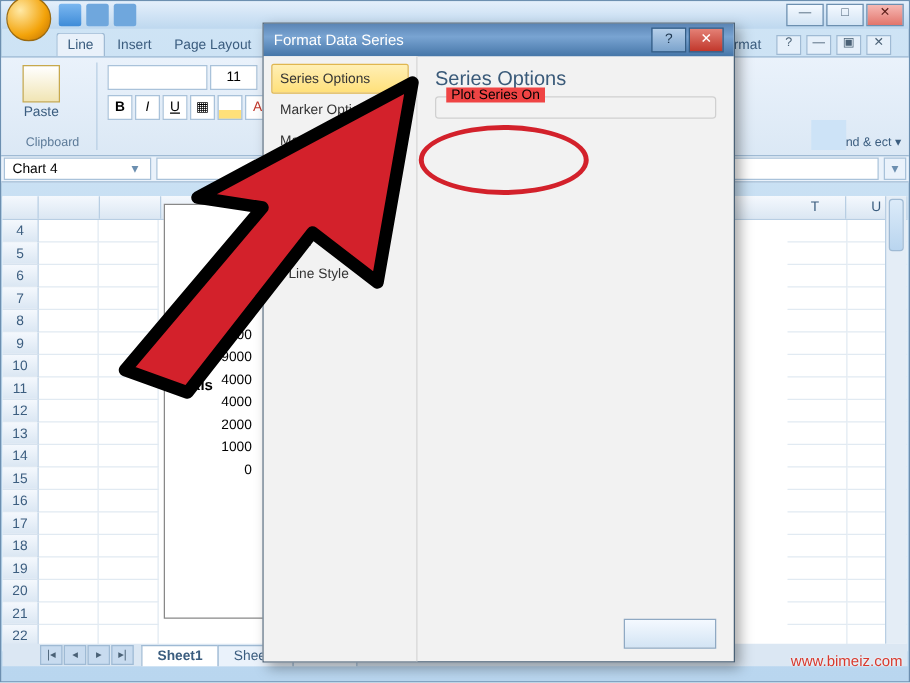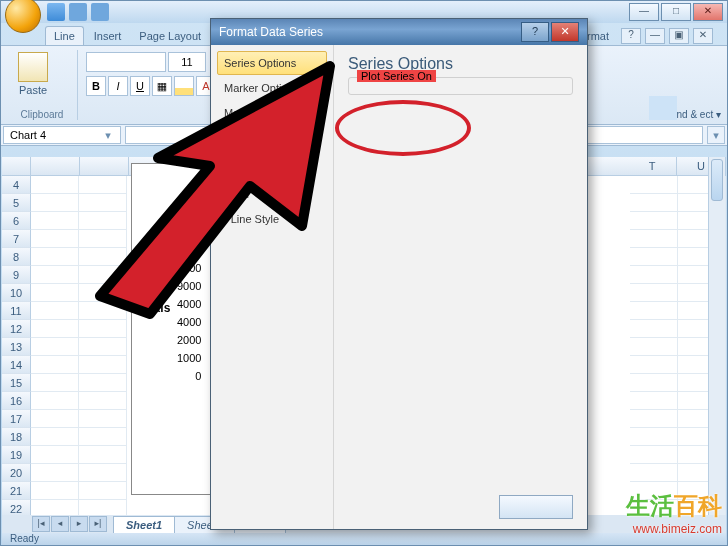--- a/index.html
+++ b/index.html
@@ -284,21 +284,20 @@
   }
   .nav-arrows { display: flex; gap: 1px; margin-right: 6px; }
   .sheet-tab {
     padding: 2px 12px;
     background: #eaf2fb;
     border: 1px solid #9fbad4;
     border-bottom: none;
     font-size: 11px;
     color:#3b5d7f;
     margin-right: -1px;
-    font-style: italic;
   }
   .sheet-tab.active {
     background: #fff;
     font-weight: bold;
   }
 
   .status-bar {
     position: absolute;
     left: 1px; right: 1px; bottom: 0;
     height: 12px;
@@ -743,23 +742,20 @@
       <div class="nav-arrow">|◂</div>
       <div class="nav-arrow">◂</div>
       <div class="nav-arrow">▸</div>
       <div class="nav-arrow">▸|</div>
     </div>
     <div class="sheet-tab active">Sheet1</div>
     <div class="sheet-tab">Sheet2</div>
     <div class="sheet-tab">Shee</div>
   </div>
 
-  <div class="status-bar">
-    <span>Ready</span>
-  </div>
 </div>
 
 <div class="dialog">
   <div class="dialog-title">
     <span>Format Data Series</span>
     <div class="dlg-win-btns">
       <div class="dlg-btn">?</div>
       <div class="dlg-btn dlg-close">✕</div>
     </div>
   </div>
@@ -793,17 +789,14 @@
       170,120
       118,112
       290,20
       262,180
       210,140
       110,268" fill="#d3212b" stroke="#000" stroke-width="10" stroke-linejoin="round"></polygon>
   </svg>
 </div>
 
 <div class="watermark">
-  <div class="wm-cn">
-    <span>生活</span><span class="orange">百科</span>
-  </div>
   <div class="wm-url">www.bimeiz.com</div>
 </div>
 
 </body></html>

